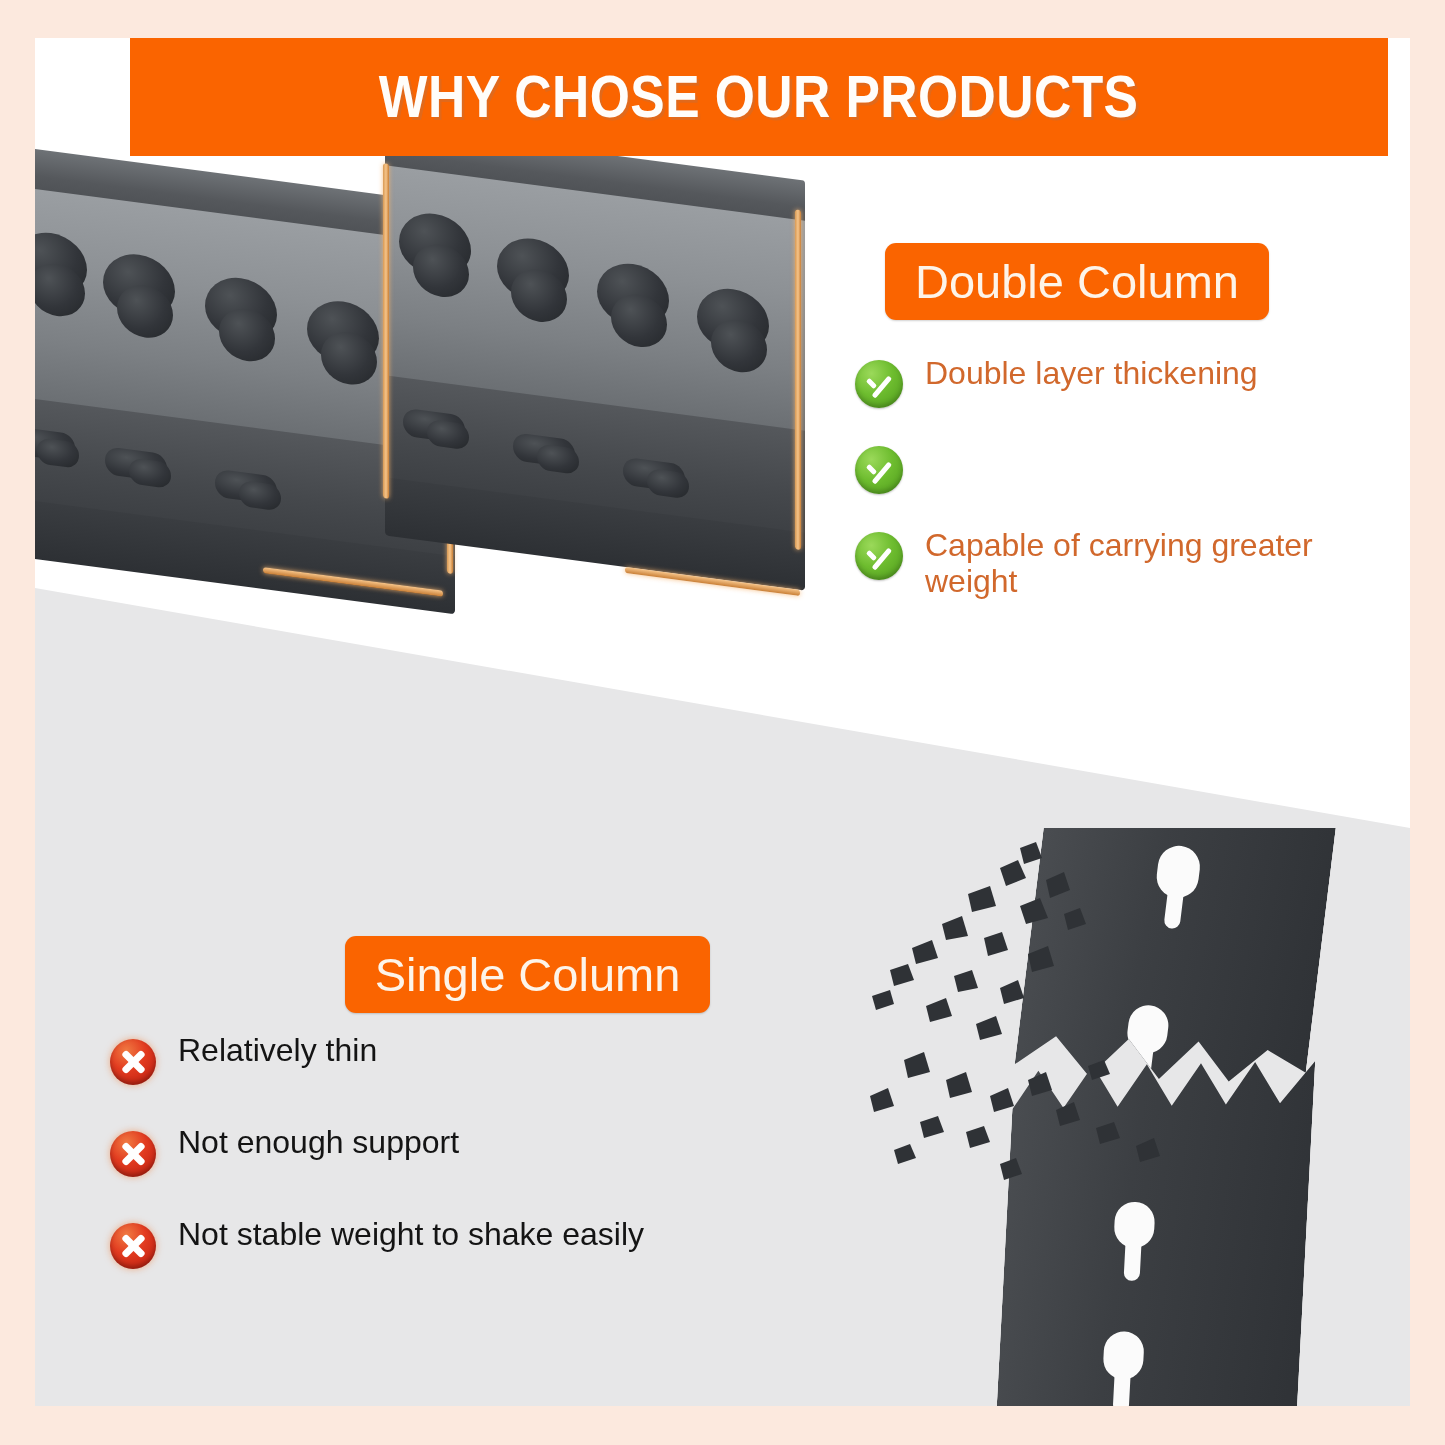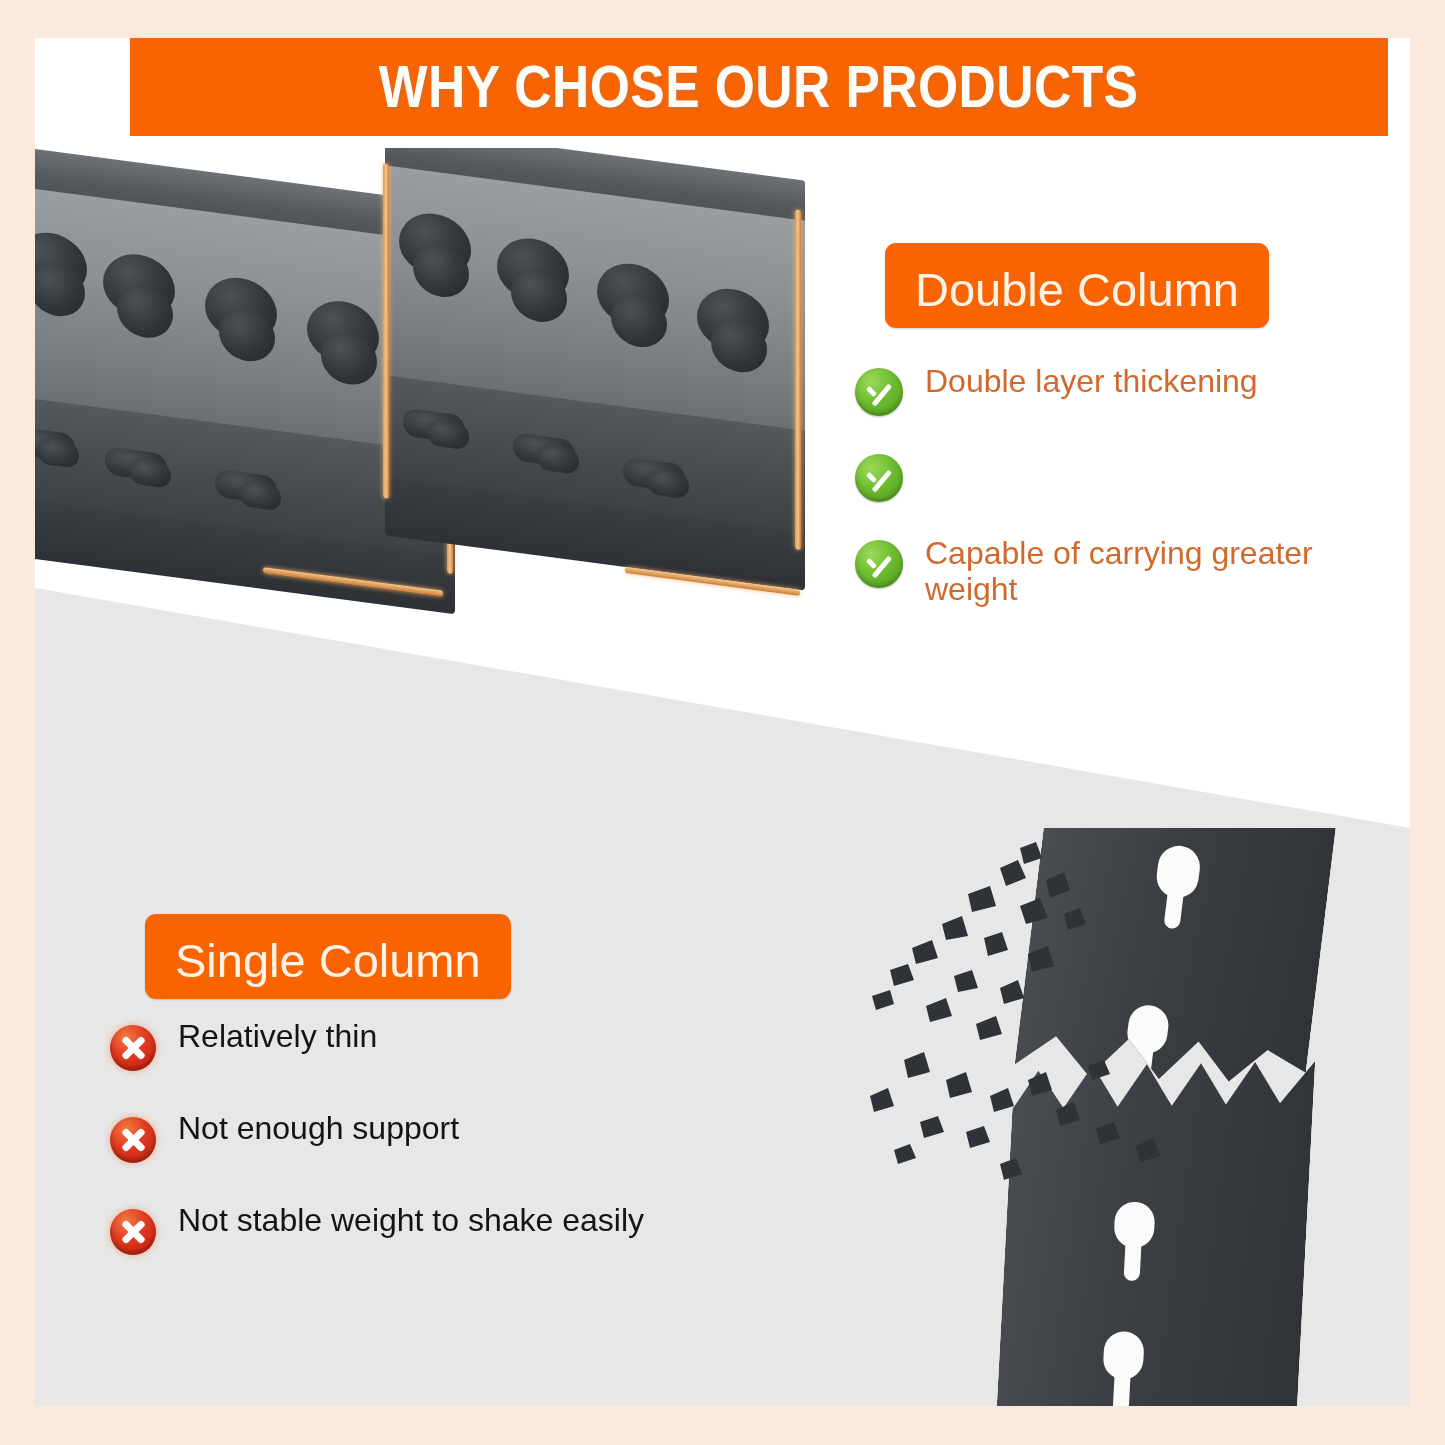--- a/index.html
+++ b/index.html
@@ -16,21 +16,21 @@
 
   #content{
     position:absolute;
     left:35px;top:38px;width:1375px;height:1368px;
     background:#ffffff;
     overflow:hidden;
   }
 
   
   #banner{
-    position:absolute;left:95px;top:0;width:1258px;height:98px;
+    position:absolute;left:95px;top:0;width:1258px;height:118px;
     background:#fa6400;
     display:flex;align-items:center;justify-content:center;
     z-index:40;
   }
   #banner-title{
     color:#fffdfa;
     font-size:60px;
     font-weight:bold;
     letter-spacing:0.5px;
     line-height:1;
@@ -135,27 +135,27 @@
     filter:drop-shadow(1px 2px 1px rgba(120,80,20,.55));
   }
   #vs-glow{
     position:absolute;left:60px;top:95px;width:180px;height:110px;
     background:radial-gradient(ellipse at center,rgba(255,205,120,.85) 0%,rgba(255,170,60,.32) 40%,rgba(255,160,50,0) 72%);
     pointer-events:none;
   }
 
   
   #panel-double{position:absolute;left:820px;top:205px;width:555px;z-index:20;}
-  #panel-single{position:absolute;left:75px;top:876px;width:800px;z-index:20;}
+  #panel-single{position:absolute;left:75px;top:898px;width:800px;z-index:20;text-align:center;}
 
   .badge{
     display:inline-block;
     background:#fa6400;
     border-radius:11px;
-    padding:22px 30px 13px 30px;
+    padding:14px 30px 13px 30px;
     box-shadow:0 1px 2px rgba(0,0,0,.18);
   }
   .badge-text{
     color:#fdf4e9;font-size:47px;line-height:1.06;white-space:nowrap;
     font-family:"Liberation Sans","DejaVu Sans",sans-serif;
   }
   #badge-double{margin-left:30px;}
   #badge-single{margin-left:35px;}
 
   .bullets{margin-top:36px;}

